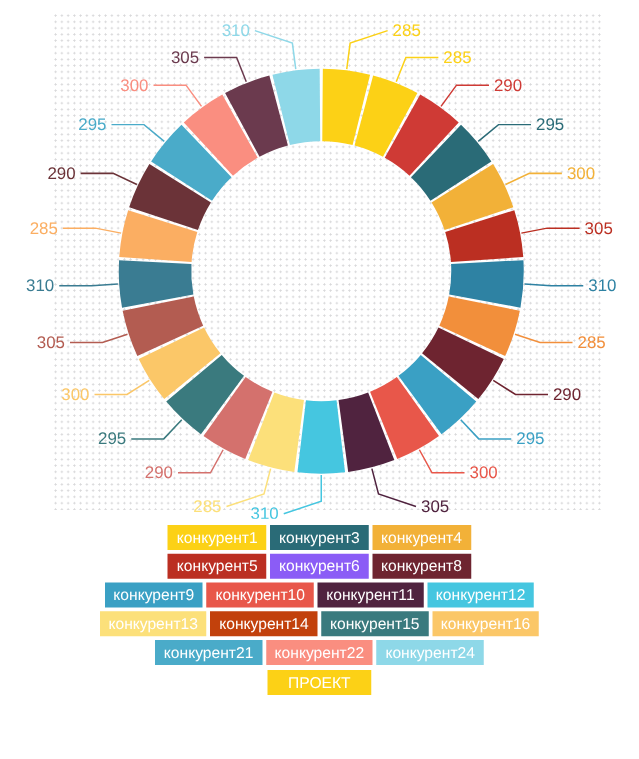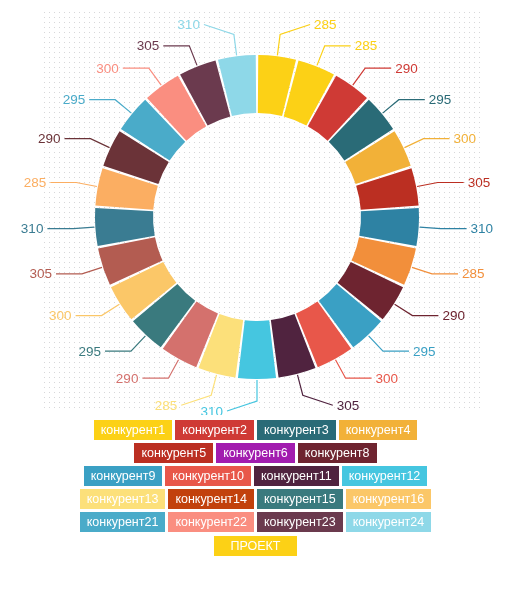--- a/index.html
+++ b/index.html
@@ -167,45 +167,43 @@
           <text x="159.3" y="50.4" fill="#6b3a4e" text-anchor="end">305</text>
           <text x="199.9" y="29.0" fill="#8ed8e8" text-anchor="end">310</text>
         </g>
     </svg>
   </div>
 
   <div id="legend">
     <div id="legend-rows">
         <div class="legend-row">
           <div class="legend-item" style="background: rgb(252, 209, 22);">конкурент1</div>
-          <div class="legend-item" style="background: rgb(207, 58, 53);">конкурент2</div>
           <div class="legend-item" style="background: rgb(42, 107, 119);">конкурент3</div>
           <div class="legend-item" style="background: rgb(242, 177, 56);">конкурент4</div>
         </div>
         <div class="legend-row">
           <div class="legend-item" style="background: rgb(187, 47, 34);">конкурент5</div>
-          <div class="legend-item" style="background: #a21caf;">конкурент6</div>
+          <div class="legend-item" style="background: #8b5cf6;">конкурент6</div>
           <div class="legend-item" style="background: rgb(110, 36, 48);">конкурент8</div>
         </div>
         <div class="legend-row">
           <div class="legend-item" style="background: rgb(58, 160, 196);">конкурент9</div>
           <div class="legend-item" style="background: rgb(232, 87, 74);">конкурент10</div>
           <div class="legend-item" style="background: rgb(80, 35, 63);">конкурент11</div>
           <div class="legend-item" style="background: rgb(69, 198, 224);">конкурент12</div>
         </div>
         <div class="legend-row">
           <div class="legend-item" style="background: rgb(252, 224, 122);">конкурент13</div>
           <div class="legend-item" style="background: #c2410c;">конкурент14</div>
           <div class="legend-item" style="background: rgb(58, 122, 126);">конкурент15</div>
           <div class="legend-item" style="background: rgb(251, 199, 104);">конкурент16</div>
         </div>
         <div class="legend-row">
           <div class="legend-item" style="background: rgb(74, 171, 201);">конкурент21</div>
           <div class="legend-item" style="background: rgb(250, 142, 128);">конкурент22</div>
-          <div class="legend-item" style="background: rgb(107, 58, 78);">конкурент23</div>
           <div class="legend-item" style="background: rgb(142, 216, 232);">конкурент24</div>
         </div>
       </div>
     <div class="legend-row project-row">
       <div class="legend-item project" style="background: rgb(252, 209, 22);">ПРОЕКТ</div>
     </div>
   </div>
 
 </div>
 

